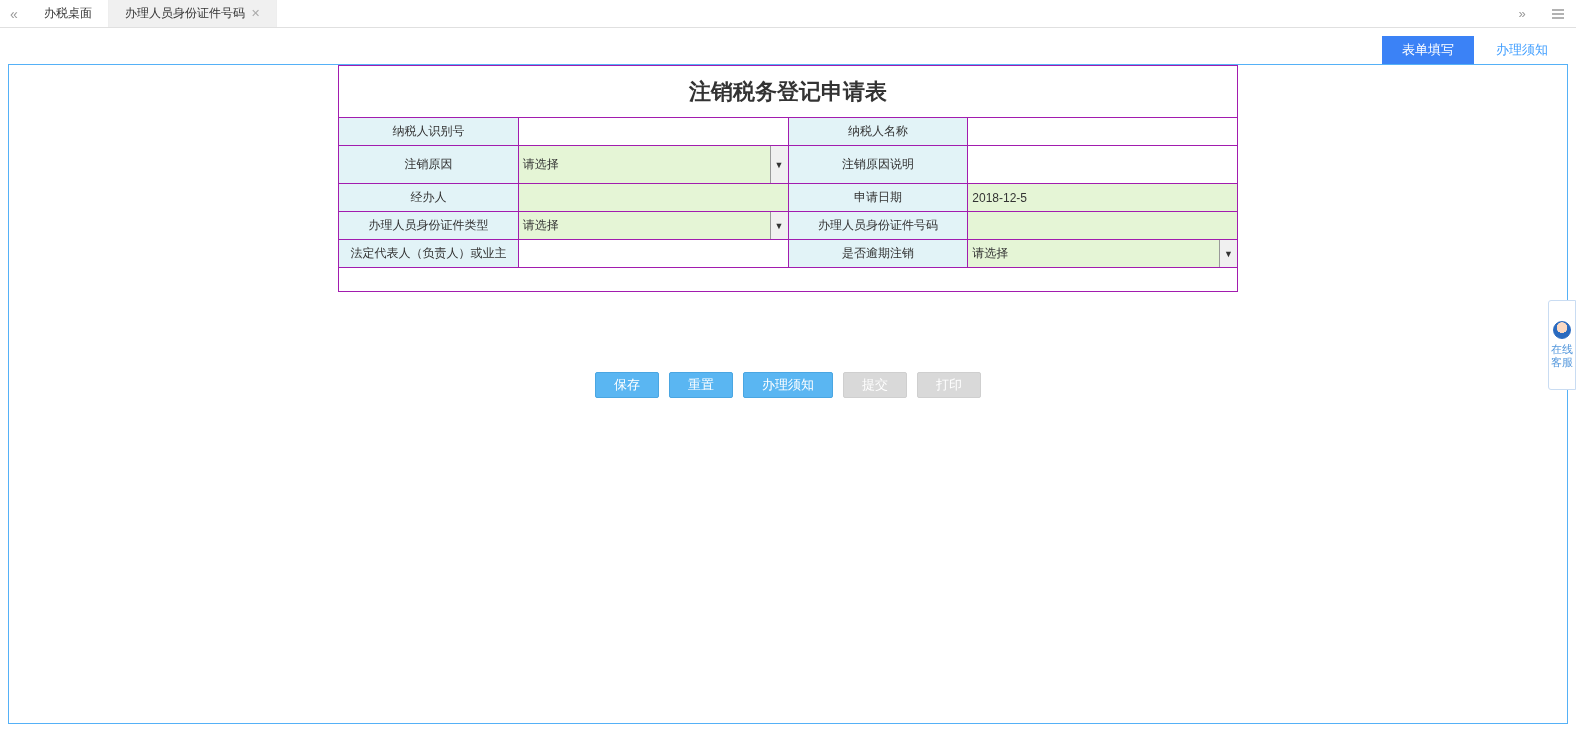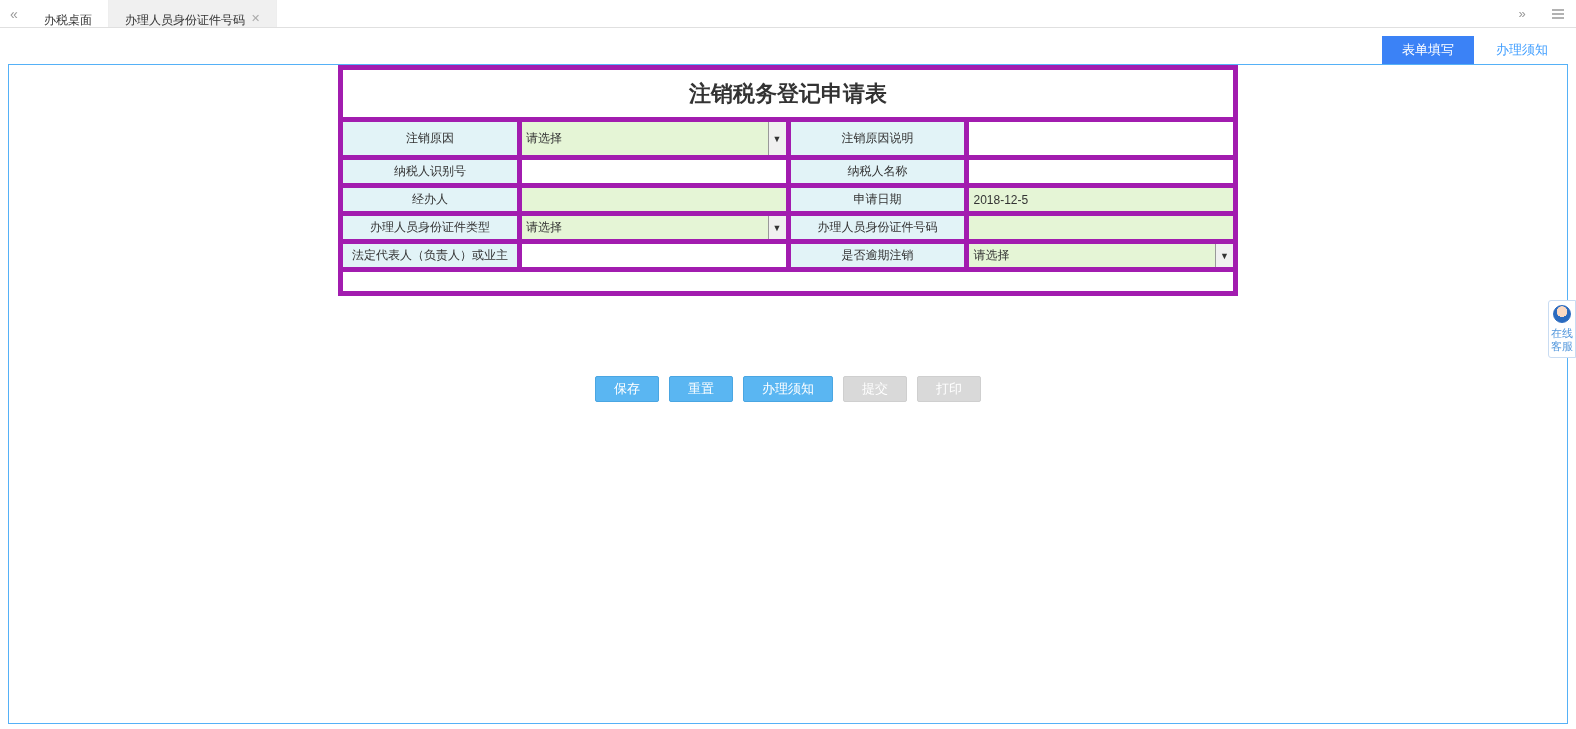--- a/index.html
+++ b/index.html
@@ -25,21 +25,21 @@
       display: flex;
       align-items: center;
       justify-content: center;
       color: #999;
       cursor: pointer;
       font-size: 14px;
     }
     .top-tab {
       padding: 12px 16px;
       display: flex;
-      align-items: flex-start;
+      align-items: center;
       cursor: pointer;
       border-right: 1px solid #eee;
       position: relative;
       font-size: 12px;
     }
     .top-tab.active {
       background: #f0f0f0;
     }
     .tab-close {
       margin-left: 6px;
@@ -85,21 +85,21 @@
       position: relative;
     }
 
     .form-table {
       margin: 0 auto;
       border-collapse: collapse;
       width: 900px;
       margin-top: 0;
     }
     .form-table td {
-      border: 5px solid #a21caf;
+      border: 1px solid #a21caf;
       padding: 0;
       height: 28px;
       vertical-align: middle;
     }
     .form-title {
       text-align: center;
       font-size: 22px;
       font-weight: bold;
       height: 52px !important;
       font-family: SimSun, serif;
@@ -181,21 +181,21 @@
 
     .support-float {
       position: absolute;
       right: 0;
       top: 300px;
       width: 28px;
       border: 1px solid #c9dcf2;
       background: #fff;
       border-radius: 3px 0 0 3px;
       text-align: center;
-      padding: 4px 0;
+      padding: 20px 0;
       font-size: 11px;
       color: #5397dc;
       line-height: 1.2;
     }
     .support-avatar {
       width: 18px;
       height: 18px;
       border-radius: 50%;
       margin: 0 auto 4px;
       background: radial-gradient(circle at 50% 35%, #fbd9c2 40%, #2a6abf 42%);
@@ -231,34 +231,34 @@
   </div>
 
   <div class="main-frame">
 
     <table class="form-table">
       <tbody>
           <tr>
         <td colspan="4" class="form-title">注销税务登记申请表</td>
       </tr>
       <tr>
+        <td class="label-cell">纳税人识别号</td>
+        <td class="value-cell white-inset">
+          <span class="inset-box"></span>
+        </td>
+        <td class="label-cell">纳税人名称</td>
+        <td class="value-cell"></td>
+      </tr>
+      <tr>
         <td class="label-cell tall">注销原因</td>
         <td class="value-cell editable select-cell">
           <span>请选择</span>
           <span class="select-arrow">▼</span>
         </td>
         <td class="label-cell tall">注销原因说明</td>
-        <td class="value-cell"></td>
-      </tr>
-      <tr>
-        <td class="label-cell">纳税人识别号</td>
-        <td class="value-cell white-inset">
-          <span class="inset-box"></span>
-        </td>
-        <td class="label-cell">纳税人名称</td>
         <td class="value-cell"></td>
       </tr>
       <tr>
         <td class="label-cell">经办人</td>
         <td class="value-cell editable"></td>
         <td class="label-cell">申请日期</td>
         <td class="value-cell editable">2018-12-5</td>
       </tr>
       <tr>
         <td class="label-cell">办理人员身份证件类型</td>

